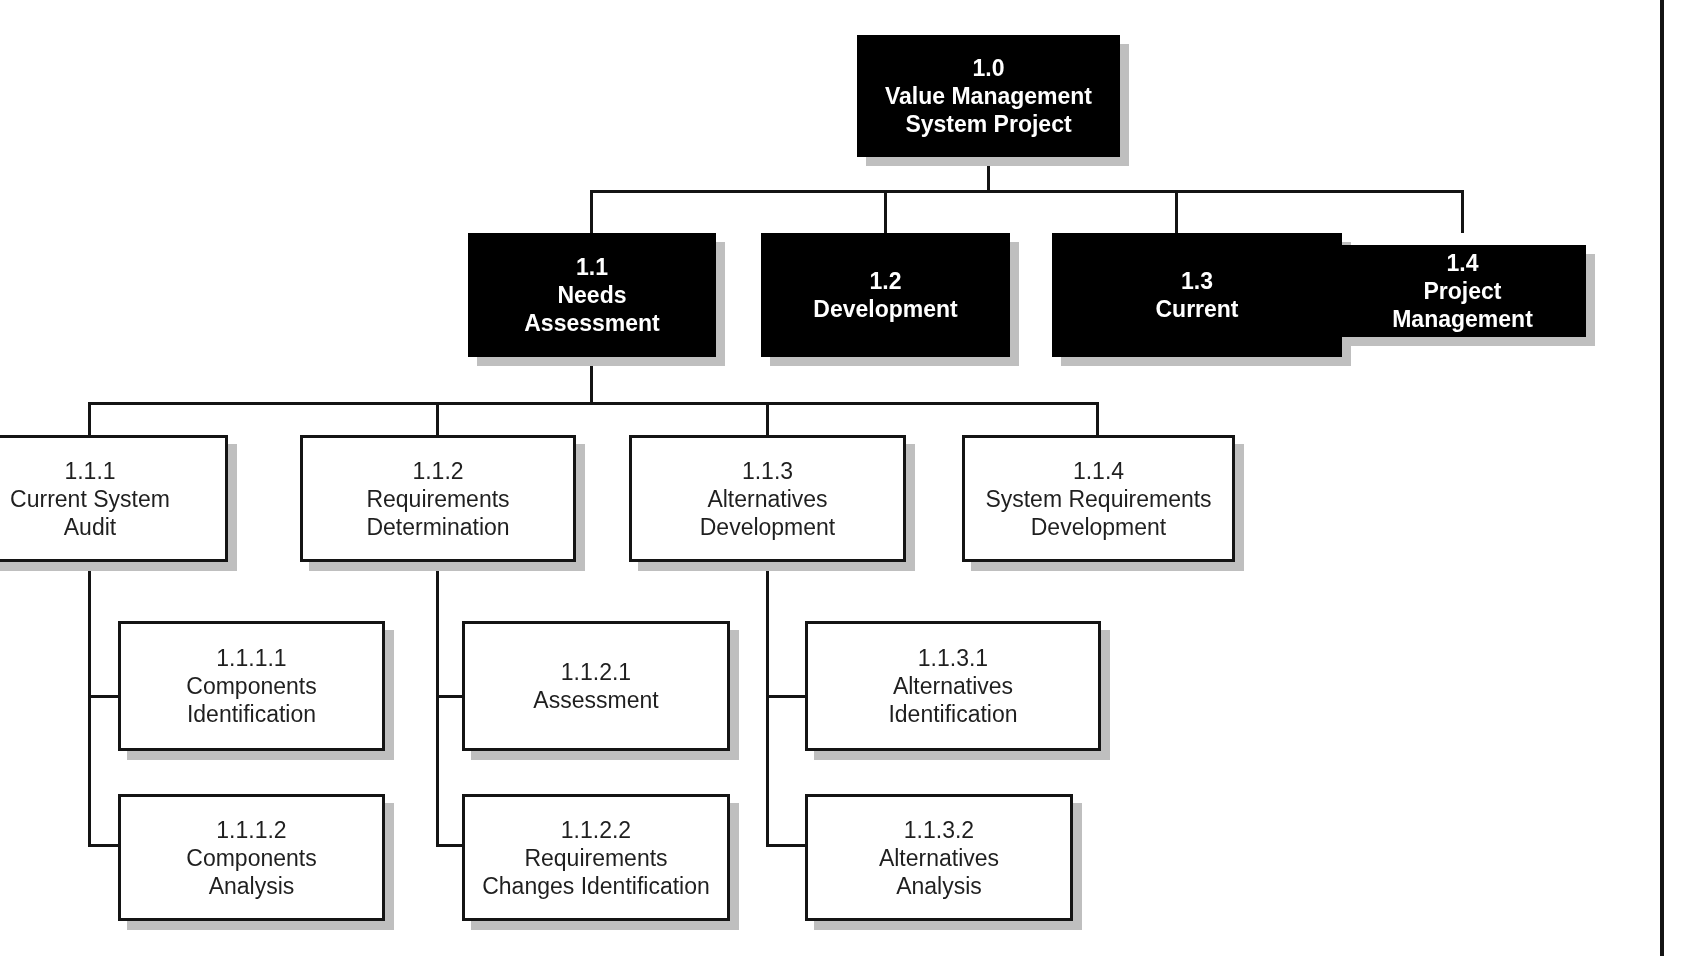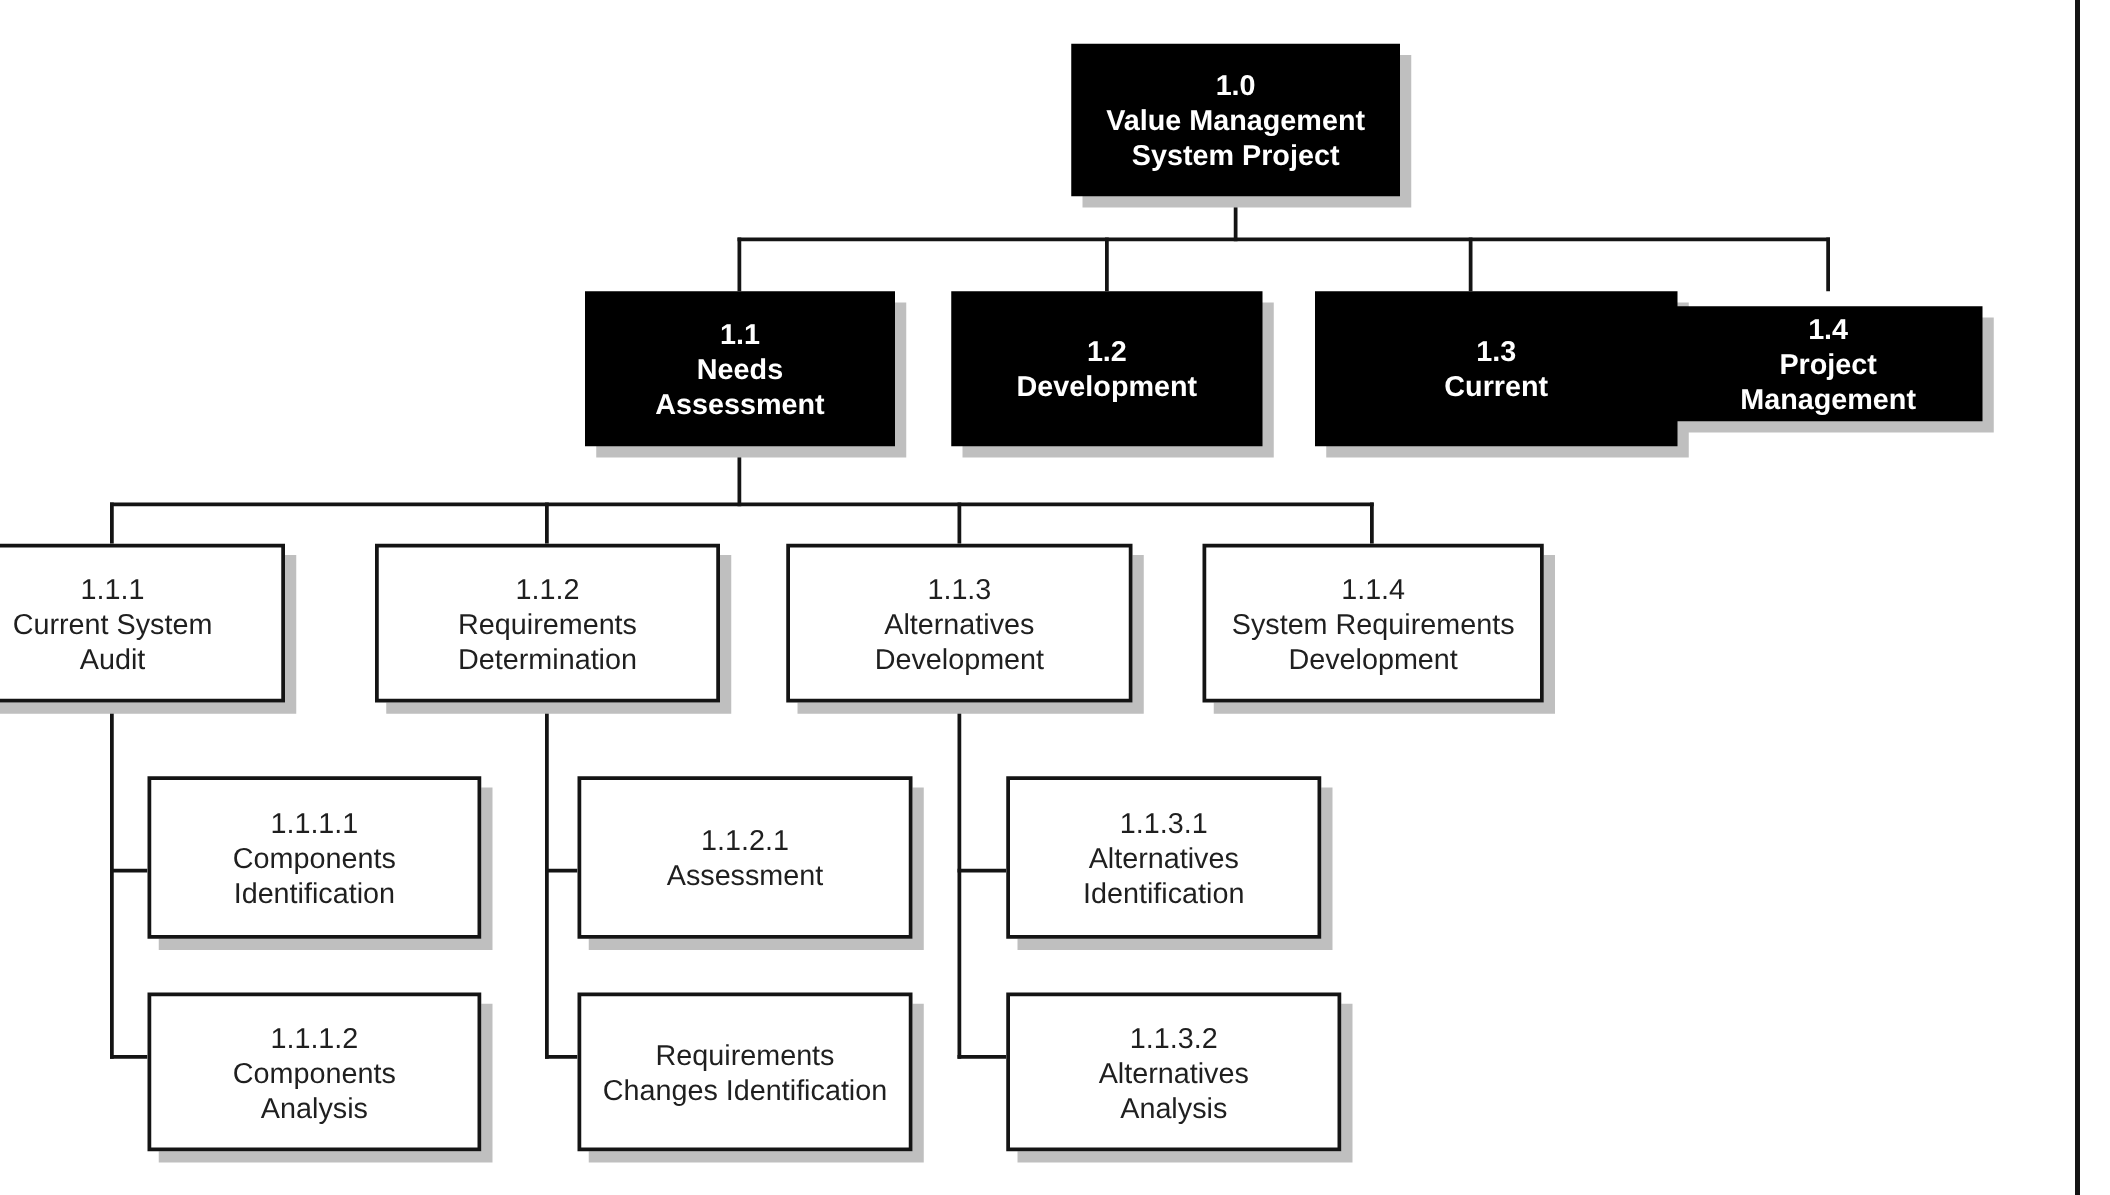--- a/index.html
+++ b/index.html
@@ -43,21 +43,21 @@
   #p13{left:1052px;top:233px;width:290px;height:124px}
   #p14{left:1339px;top:245px;width:247px;height:92px}
   #p111{left:-48px;top:435px;width:276px;height:127px}
   #p112{left:300px;top:435px;width:276px;height:127px}
   #p113{left:629px;top:435px;width:277px;height:127px}
   #p114{left:962px;top:435px;width:273px;height:127px}
   #p1111{left:118px;top:621px;width:267px;height:130px}
   #p1112{left:118px;top:794px;width:267px;height:127px}
   #p1121{left:462px;top:621px;width:268px;height:130px}
   #p1122{left:462px;top:794px;width:268px;height:127px}
-  #p1131{left:805px;top:621px;width:252px;height:130px}
+  #p1131{left:805px;top:621px;width:296px;height:130px}
   #p1132{left:805px;top:794px;width:268px;height:127px}
 </style>
 </head>
 <body>
 
 <div id="stage">
 
   <div class="line" style="left:987px;top:157px;width:3px;height:36px"></div>
   <div class="line" style="left:590px;top:190px;width:874px;height:3px"></div>
   <div class="line" style="left:590px;top:190px;width:3px;height:43px"></div>
@@ -149,20 +149,21 @@
     <div class="nline">Components</div>
     <div class="nline">Analysis</div>
   </div>
 
   <div class="node white" id="p1121">
     <div class="code">1.1.2.1</div>
     <div class="nline">Assessment</div>
   </div>
 
   <div class="node white" id="p1122">
+    <div class="code">1.1.2.2</div>
     <div class="nline">Requirements</div>
     <div class="nline">Changes Identification</div>
   </div>
 
   <div class="node white" id="p1131">
     <div class="code">1.1.3.1</div>
     <div class="nline">Alternatives</div>
     <div class="nline">Identification</div>
   </div>
 

